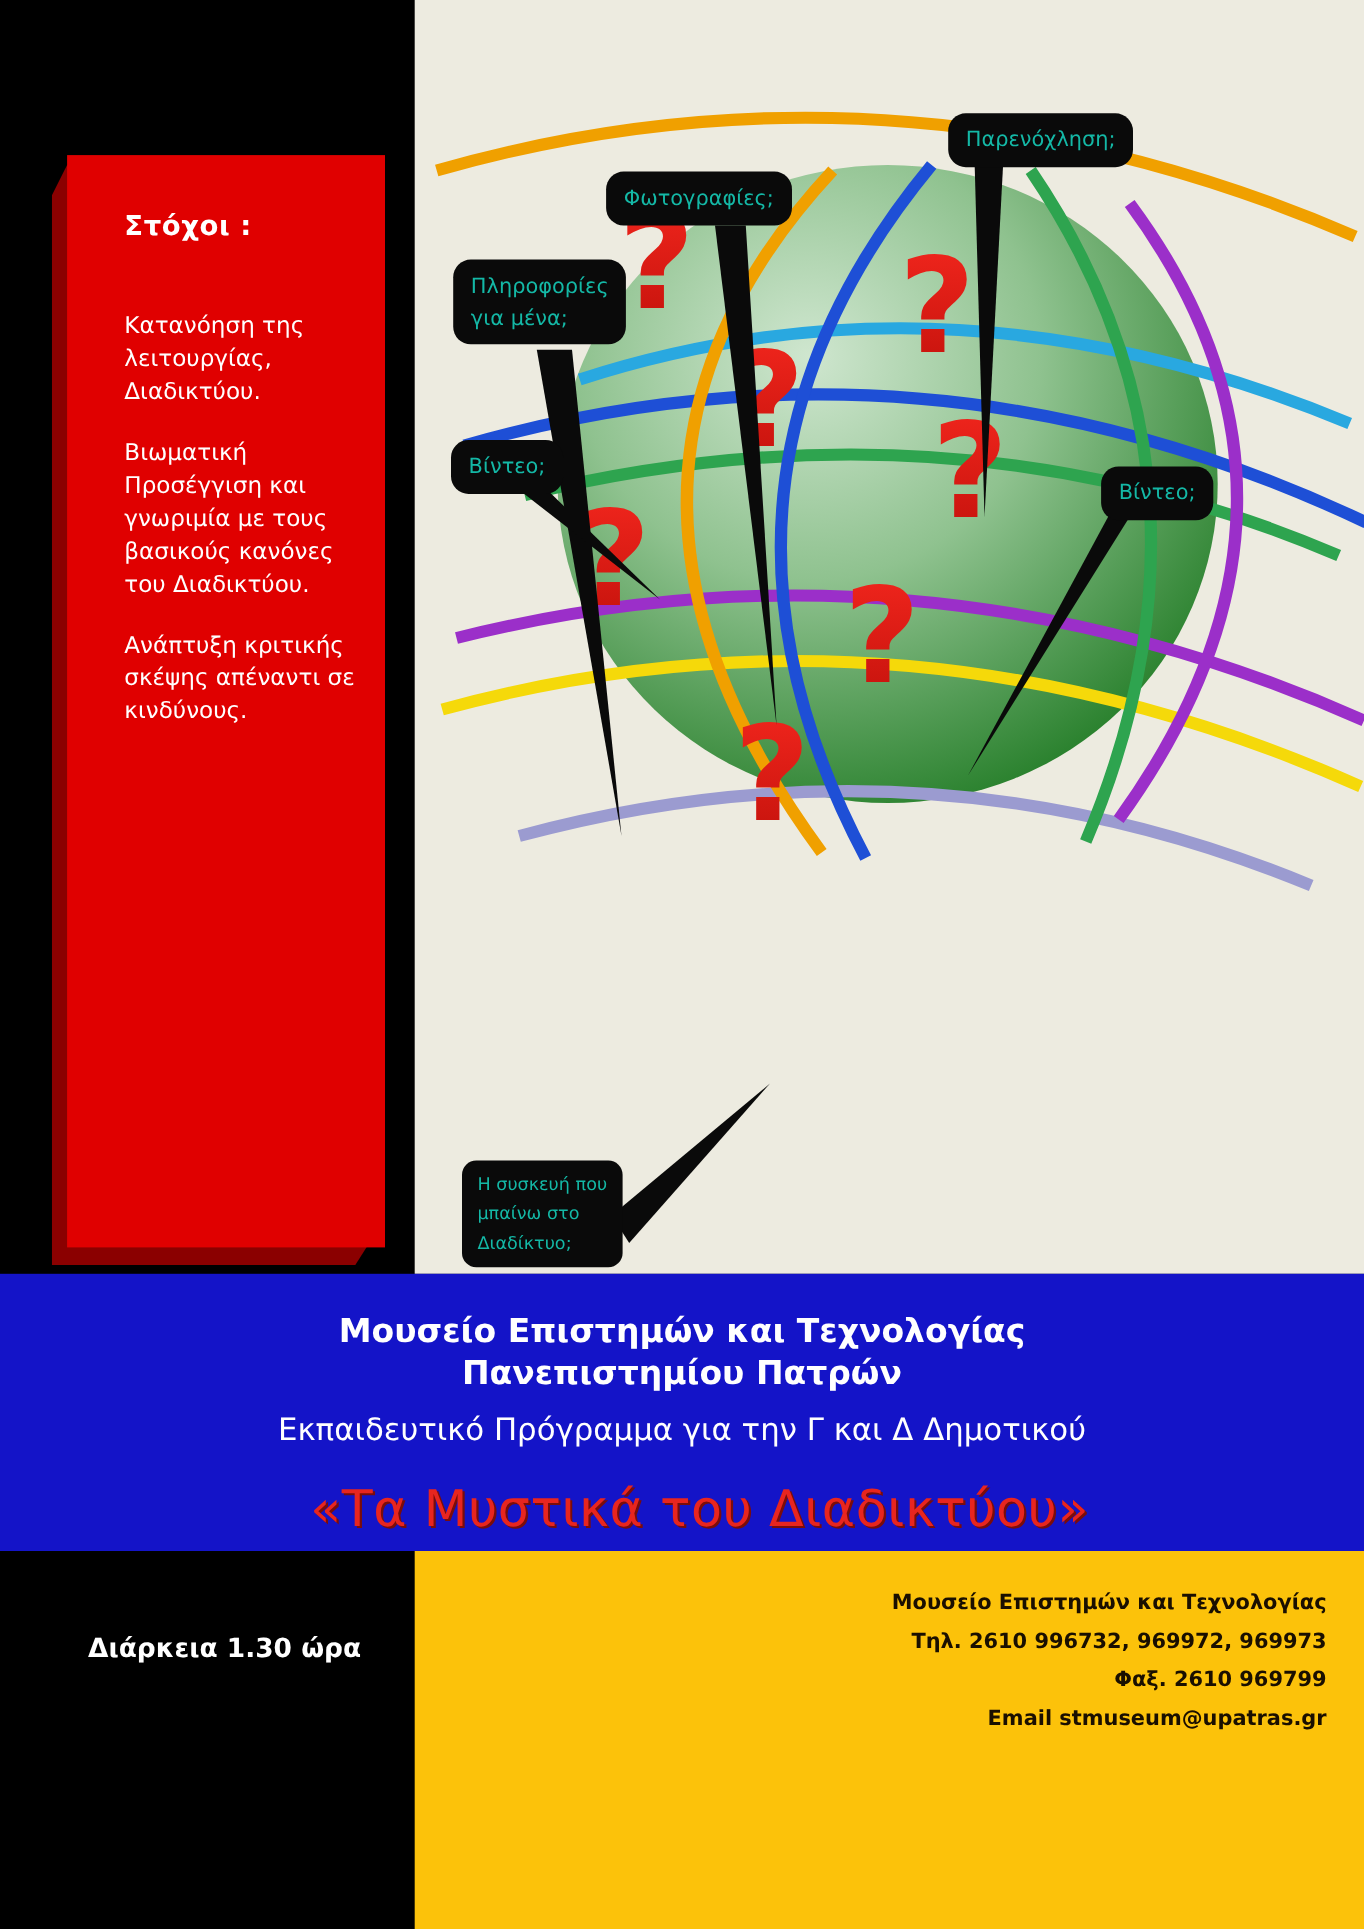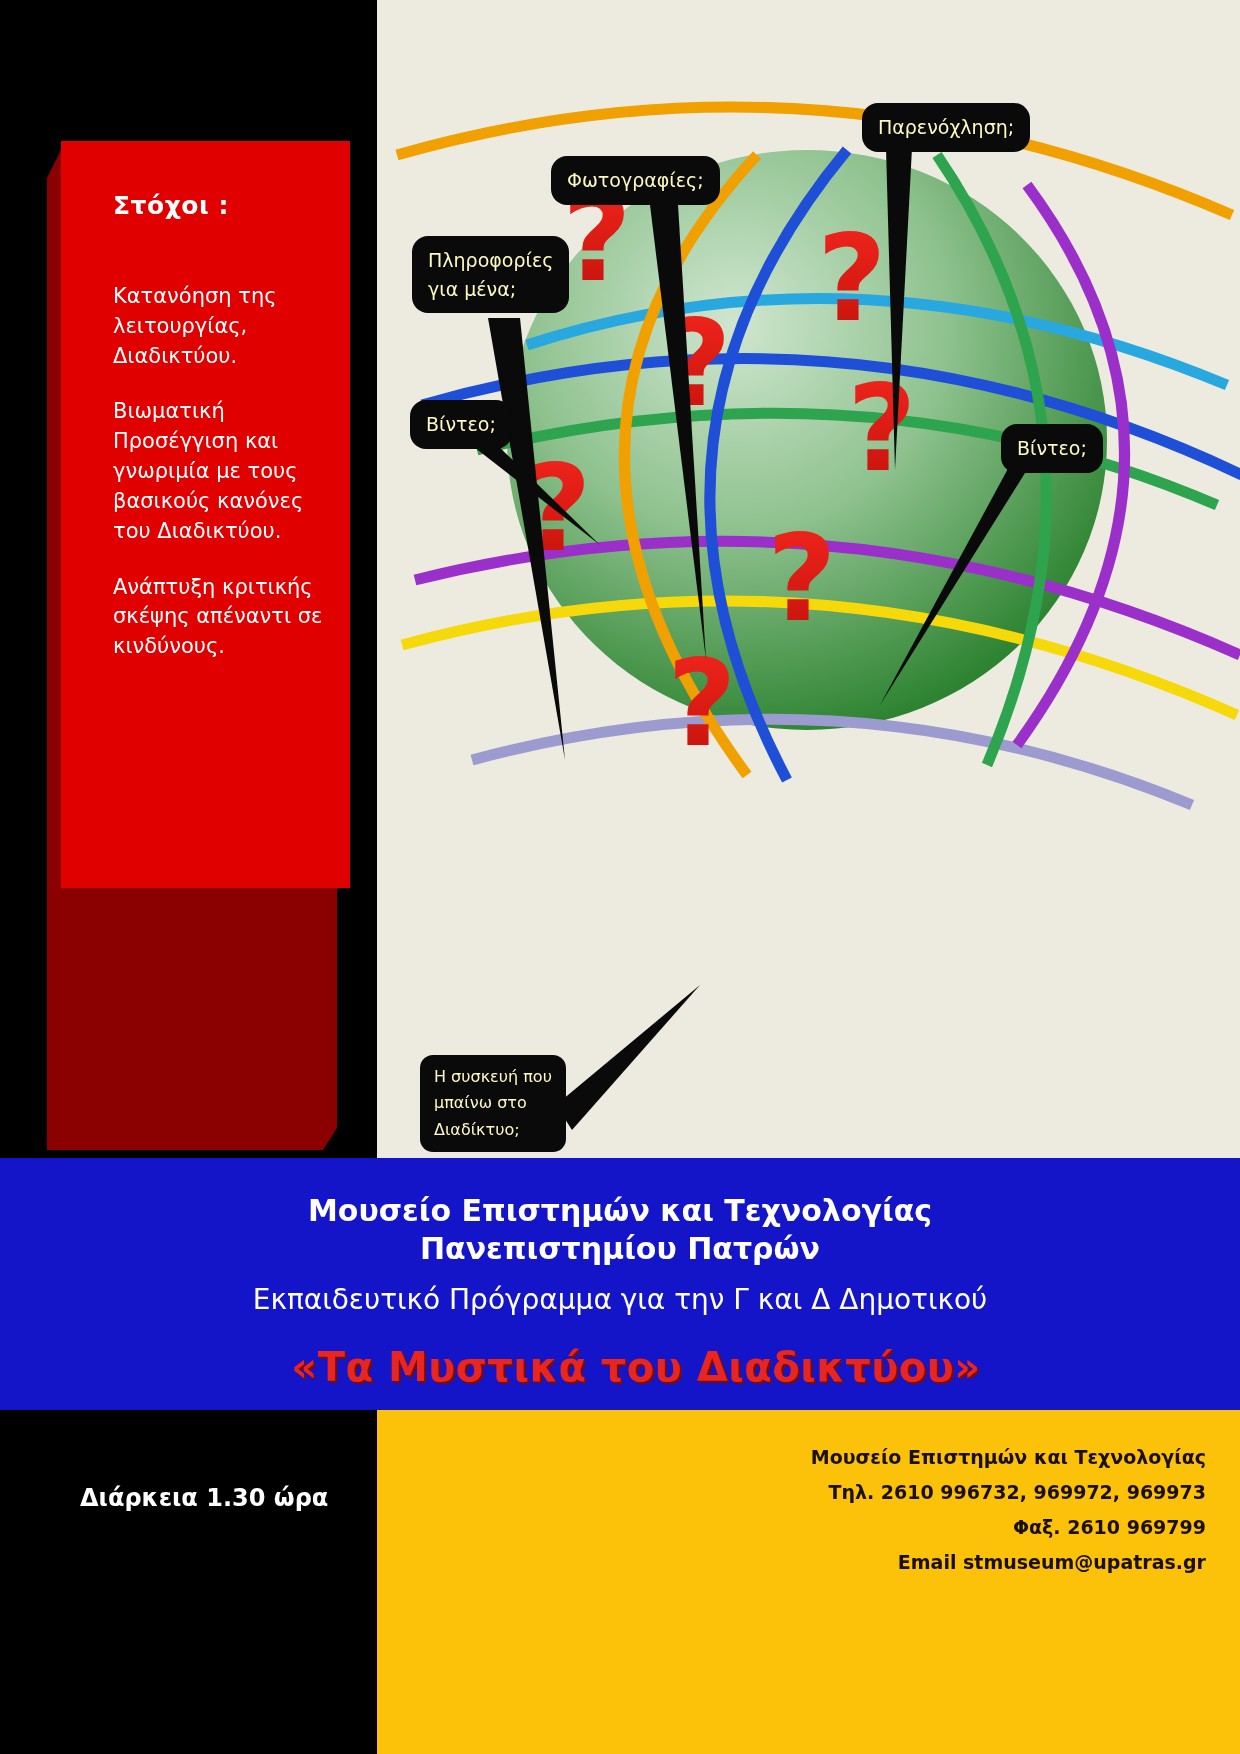--- a/index.html
+++ b/index.html
@@ -18,53 +18,53 @@
     background:#edebe0;overflow:hidden;
   }
 
   
   .red-shadow{
     position:absolute;left:47px;top:150px;width:290px;height:1000px;
     background:#8b0000;
     clip-path:polygon(0 28px,14px 0,100% 0,100% calc(100% - 22px),276px 100%,0 100%);
   }
   .red-panel{
-    position:absolute;left:61px;top:141px;width:289px;height:747px;
+    position:absolute;left:61px;top:141px;width:289px;height:993px;
     background:#e00000;
     box-shadow:0 0 0 0 rgba(0,0,0,0);
   }
   .red-panel .inner{
     position:absolute;left:52px;top:50px;width:215px;
     color:#fff;
   }
   .goals-title{
     font-size:25px;font-weight:bold;letter-spacing:.5px;margin:0 0 62px 0;
   }
   .goal{
     font-size:21px;line-height:1.42;margin:0 0 26px 0;font-weight:400;
   }
   .globe-svg{position:absolute;left:0;top:0;}
 
   
   .bubble{
-    position:absolute;background:#0a0a0a;color:#fef9c3;border-radius:16px;
+    position:absolute;background:#0a0a0a;color:#14b8a6;border-radius:16px;
     padding:10px 16px;font-size:19px;line-height:1.5;white-space:pre-line;
     z-index:6;
   }
   .bubble.small{font-size:16px;border-radius:13px;padding:9px 14px;line-height:1.65;}
 
   
   .blue-banner{
     position:absolute;left:0;top:1158px;width:1240px;height:252px;
     background:#1414c8;color:#fff;text-align:center;
   }
   .bb-line1{font-size:30px;font-weight:bold;margin-top:34px;line-height:1.28;}
   .bb-line2{font-size:28px;margin-top:14px;}
   .bb-title{
-    font-size:40px;font-weight:bold;color:#e8251f;margin-top:28px;
+    font-size:46px;font-weight:normal;color:#e8251f;margin-top:28px;
     letter-spacing:.5px;
     text-shadow:2px 2px 0 #7a0d0a;
     padding-left:32px;
   }
 
   
   .bottom-left{
     position:absolute;left:0;top:1410px;width:377px;height:344px;background:#000;
   }
   .duration{

